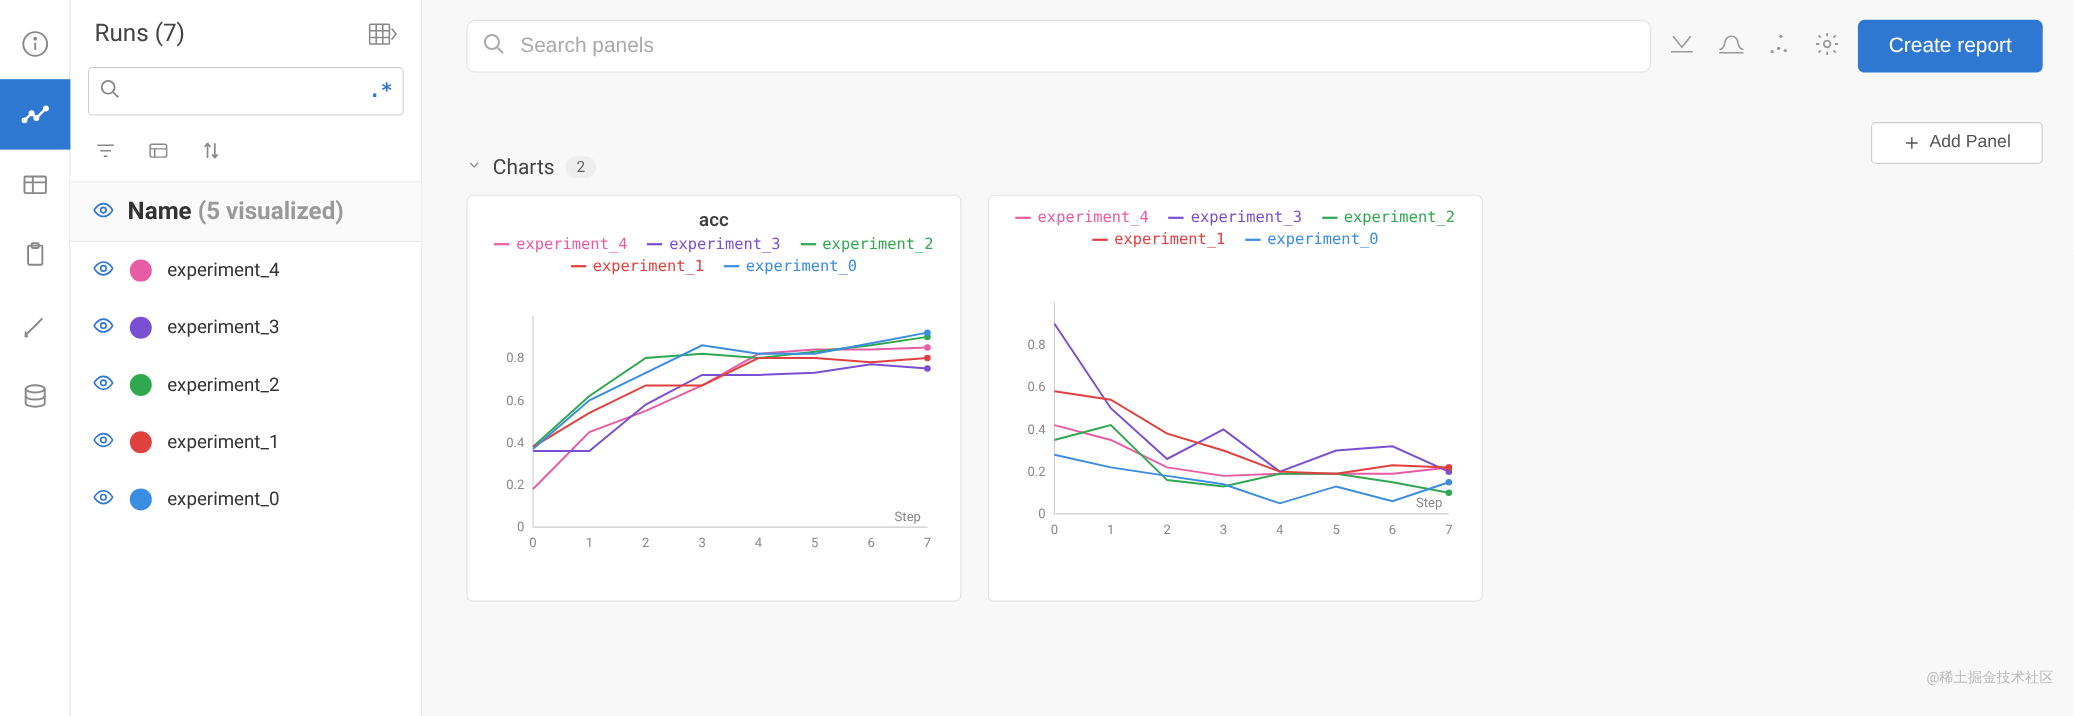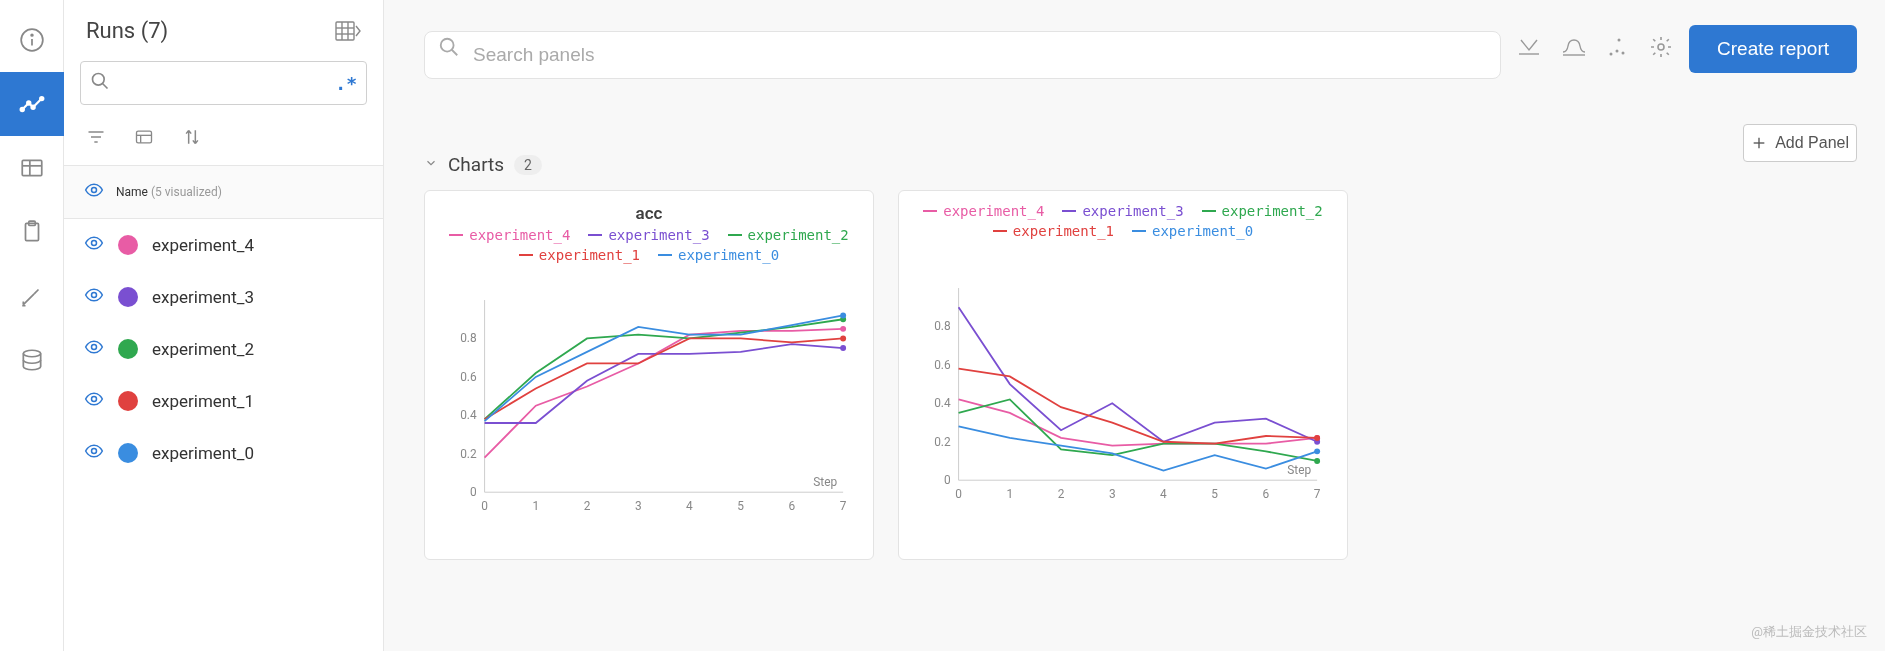--- a/index.html
+++ b/index.html
@@ -18,57 +18,57 @@
 .sidebar-title { font-size: 22px; color: #444; }
 .sidebar-head-icon { color: #888; cursor: pointer; display:flex; align-items:center;}
 .sidebar-search { margin: 8px 16px; position: relative; }
 .sidebar-search input { width: 100%; height: 44px; border: 1px solid #d0d0d0; border-radius: 4px; padding: 0 36px 0 40px; font-size: 16px; outline: none; }
 .sidebar-search .mag { position: absolute; left: 10px; top: 50%; transform: translateY(-50%); color: #888; }
 .sidebar-search .regex { position: absolute; right: 10px; top: 50%; transform: translateY(-50%); color: #2e78d2; font-size: 18px; font-weight: bold; font-family: monospace; }
 .sidebar-tools { display: flex; gap: 28px; padding: 14px 22px; color: #888; border-bottom: 1px solid #e6e6e6; }
 .sidebar-tools > * { cursor: pointer; }
 .runs-head { display: flex; align-items: center; gap: 12px; padding: 14px 20px; border-bottom: 1px solid #e6e6e6; background:#fafafa; }
 .runs-head .eye { color: #2e78d2; }
-.runs-head .label { font-size: 12px; color: #333; }
+.runs-head .label { font-size: 22px; color: #333; font-weight: bold; }
 .runs-head .sub { color: #999; }
 .run-row { display: flex; align-items: center; gap: 14px; padding: 14px 20px; cursor: pointer; }
 .run-row .eye { color: #2e78d2; }
 .run-row .dot { width: 20px; height: 20px; border-radius: 50%; }
 .run-row .name { font-size: 17px; color: #333; }
 
 
 .main { flex: 1; background: #f8f8f8; padding: 18px 28px 18px 40px; position: relative; }
 .topbar { display: flex; align-items: center; gap: 16px; }
 .search-panels { flex: 1; position: relative; }
-.search-panels input { width: 100%; height: 48px; border: 1px solid #e3e3e3; border-radius: 8px; padding: 0 16px 0 48px; font-size: 19px; background: #fff; color:#be185d;margin-top:13px; }
+.search-panels input { width: 100%; height: 48px; border: 1px solid #e3e3e3; border-radius: 8px; padding: 0 16px 0 48px; font-size: 19px; background: #fff; color:#be185d; }
 .search-panels input::placeholder { color: #aaa; }
 .search-panels .mag { position: absolute; left: 14px; top: 50%; transform: translateY(-50%); color: #aaa; }
 .tb-icons { display: flex; gap: 20px; color: #999; align-items:center; }
 .tb-icons > * { cursor: pointer; }
 .create-btn { background: #2e78d2; color: #fff; border: none; border-radius: 6px; height: 48px; padding: 0 28px; font-size: 19px; cursor: pointer; }
 
 .section-head { display: flex; align-items: center; justify-content: space-between; margin-top: 30px; }
 .section-head-left { display: flex; align-items: center; gap: 10px; margin-top: 44px; }
 .section-head-left .chev { color: #888; cursor:pointer; }
 .section-title { font-size: 19px; color: #444; }
 .count-badge { background: #eee; color: #666; border-radius: 10px; padding: 2px 10px; font-size: 14px; }
-.add-panel-btn { background: #fff; border: 1px solid #ccc; border-radius: 4px; height: 38px; padding: 0 7px; font-size: 16px; color: #555; cursor: pointer; display: flex; align-items: center; gap: 8px; }
+.add-panel-btn { background: #fff; border: 1px solid #ccc; border-radius: 4px; height: 38px; padding: 0 28px; font-size: 16px; color: #555; cursor: pointer; display: flex; align-items: center; gap: 8px; }
 
 .charts-row { display: flex; gap: 24px; margin-top: 14px; }
 .chart-card { width: 450px; height: 450px; max-height: 370px; background: #fff; border: 1px solid #e3e3e3; border-radius: 6px; padding: 12px 16px; display: flex; flex-direction: column; }
 .chart-title { text-align: center; font-weight: 600; font-size: 17px; color: #404040; margin-bottom: 4px; }
 .chart-legend { display: flex; flex-wrap: wrap; justify-content: center; gap: 4px 18px; font-family: ui-monospace, Menlo, monospace; font-size: 14px; margin-bottom: 6px; }
 .legend-item { display: flex; align-items: center; gap: 6px; white-space: nowrap; }
 .legend-swatch { width: 14px; height: 2px; }
 .chart-plot { flex: 1; position: relative; }
 .chart-plot svg { width: 100%; height: 100%; }
 .axis-label { font-size: 12px; fill: #888; }
 .tick { font-size: 12px; fill: #888; }
 
-.watermark { position: absolute; right: 18px; bottom: 10px; color: #bbb; font-size: 13px; }
+.watermark { position: absolute; right: 18px; bottom: 26px; color: #bbb; font-size: 13px; }
 </style>
 </head>
 <body>
 
 <div class="app">
 
   <div class="rail">
     <div class="rail-item">
       <svg viewBox="0 0 24 24" fill="none" stroke="currentColor" stroke-width="1.6">
           <circle cx="12" cy="12" r="10"></circle>

